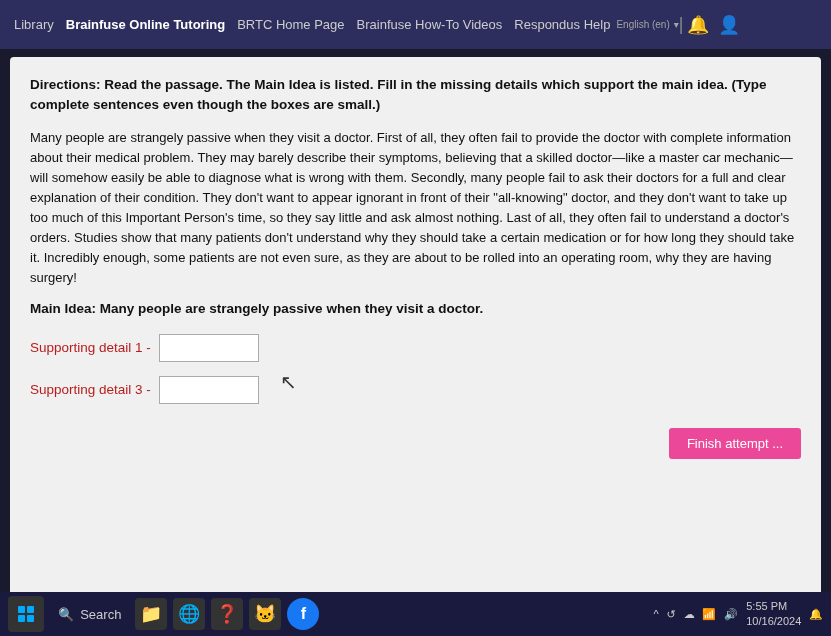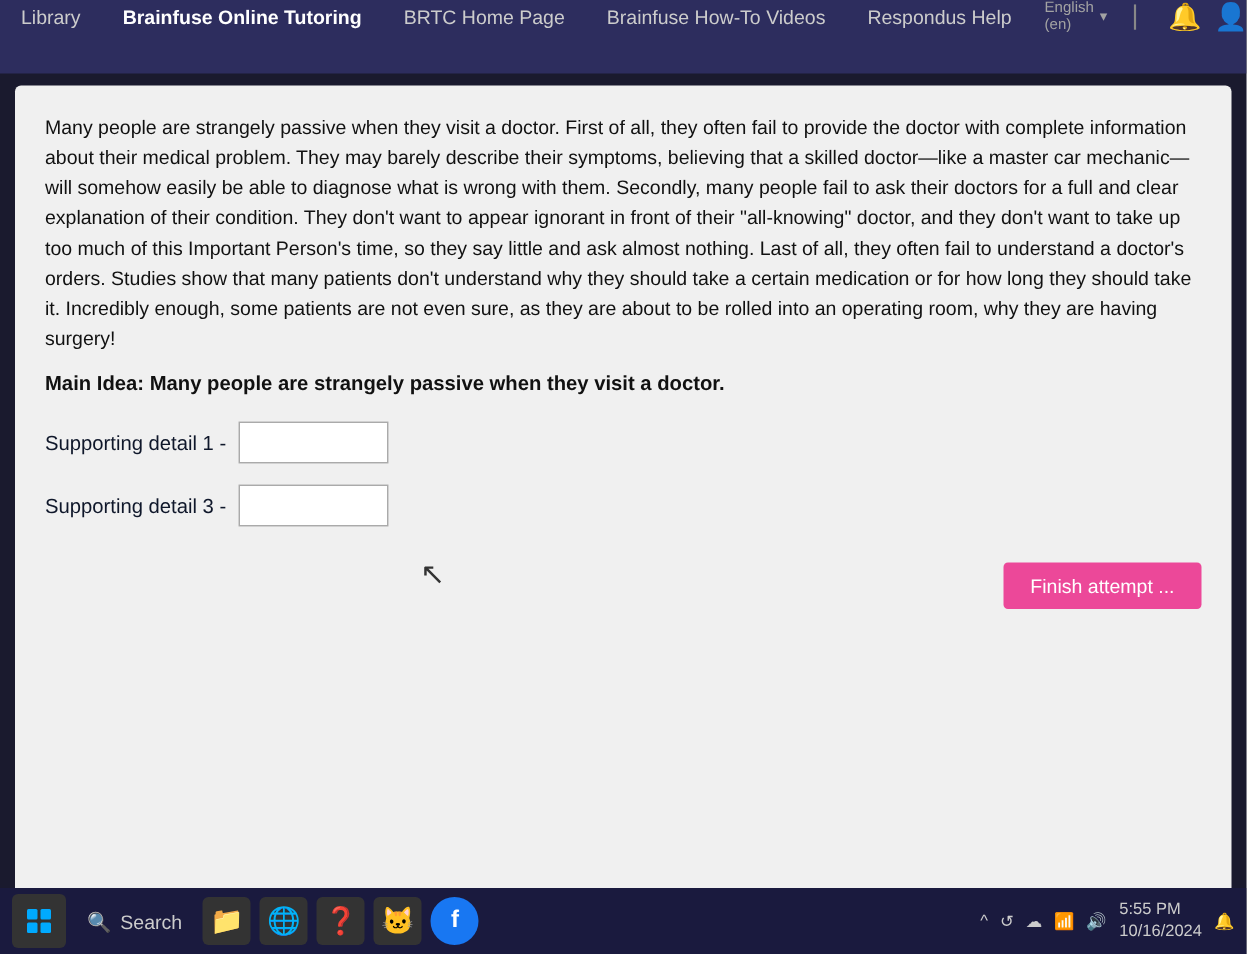--- a/index.html
+++ b/index.html
@@ -10,23 +10,23 @@
       height: 636px;
       overflow: hidden;
       position: relative;
     }
 
     
     .top-nav {
       background: #2d2d5e;
       height: 49px;
       display: flex;
-      align-items: flex-start;
+      align-items: center;
       padding: 0 8px;
-      gap: 16px;
+      gap: 0;
       overflow: hidden;
     }
     .nav-item {
       color: #ccc;
       font-size: 13px;
       cursor: pointer;
       white-space: nowrap;
       padding: 4px 6px;
     }
     .nav-item.active { color: #fff; font-weight: bold; }
@@ -94,21 +94,21 @@
       margin-bottom: 24px;
     }
 
     .detail-row {
       display: flex;
       align-items: center;
       gap: 8px;
     }
     .detail-label {
       font-size: 13.5px;
-      color: #0f172a;
+      color: #b91c1c;
       white-space: nowrap;
     }
     .detail-input {
       width: 100px;
       height: 28px;
       border: 1px solid #aaa;
       background: #fff;
       padding: 2px 4px;
       font-size: 13px;
       outline: none;
@@ -222,20 +222,23 @@
   </div>
   <span class="nav-separator">|</span>
   <div class="nav-icons">
     <span class="nav-icon-bell">🔔</span>
     <span class="nav-icon-bell">👤</span>
   </div>
 </div>
 
 <div class="main-content">
 
+  <div class="directions-box">
+    <p class="directions-text">Directions: Read the passage. The Main Idea is listed.  Fill in the missing details which support the main idea. (Type complete sentences even though the boxes are small.)</p>
+  </div>
 
   <p class="passage-text">Many people are strangely passive when they visit a doctor. First of all, they often fail to provide the doctor with complete information about their medical problem. They may barely describe their symptoms, believing that a skilled doctor—like a master car mechanic—will somehow easily be able to diagnose what is wrong with them. Secondly, many people fail to ask their doctors for a full and clear explanation of their condition. They don't want to appear ignorant in front of their "all-knowing" doctor, and they don't want to take up too much of this Important Person's time, so they say little and ask almost nothing. Last of all, they often fail to understand a doctor's orders. Studies show that many patients don't understand why they should take a certain medication or for how long they should take it. Incredibly enough, some patients are not even sure, as they are about to be rolled into an operating room, why they are having surgery!</p>
 
   <p class="main-idea-line">
     <span>Main Idea:</span>
     <span>Many people are strangely passive when they visit a doctor.</span>
   </p>
 
   <div class="supporting-details">
 

